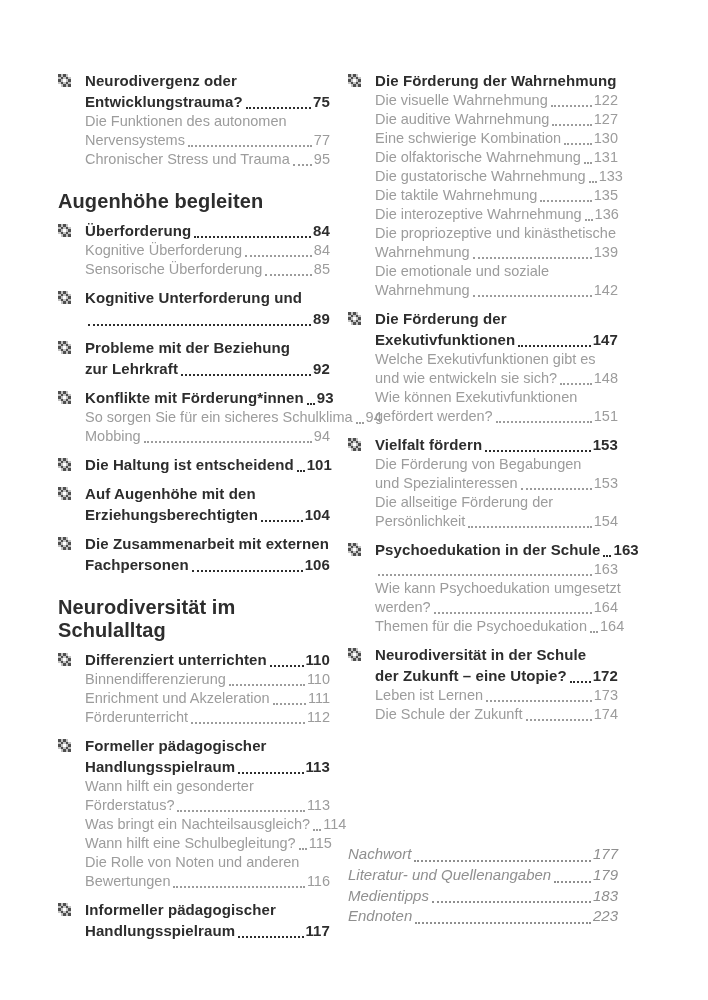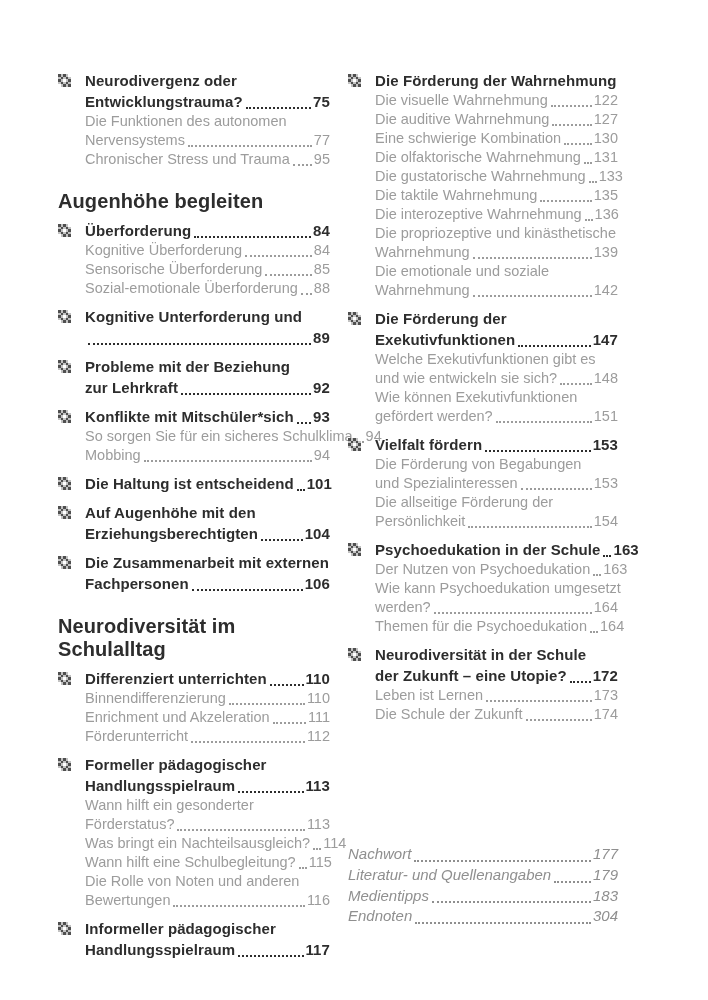--- a/index.html
+++ b/index.html
@@ -174,25 +174,20 @@
         <div class="toc-line sub-line">
           <span class="toc-text">Kognitive Überforderung</span>
           <span class="leader"></span>
           <span class="toc-page">84</span>
         </div>
         <div class="toc-line sub-line">
           <span class="toc-text">Sensorische Überforderung</span>
           <span class="leader"></span>
           <span class="toc-page">85</span>
         </div>
-        <div class="toc-line sub-line">
-          <span class="toc-text">Sozial-emotionale Überforderung</span>
-          <span class="leader"></span>
-          <span class="toc-page">88</span>
-        </div>
       </div>
       <div class="entry">
         <span class="entry-icon">
           <i style="background: rgb(79, 79, 79);"></i>
           <i style="background: rgb(194, 194, 194);"></i>
           <i style="background: rgb(79, 79, 79);"></i>
           <i style="background: rgb(194, 194, 194);"></i>
           <i style="background: rgb(255, 255, 255);"></i>
           <i style="background: rgb(194, 194, 194);"></i>
           <i style="background: rgb(79, 79, 79);"></i>
@@ -282,21 +277,21 @@
           <i style="background: rgb(194, 194, 194);"></i>
           <i style="background: rgb(79, 79, 79);"></i>
           <i style="background: rgb(194, 194, 194);"></i>
           <i style="background: rgb(255, 255, 255);"></i>
           <i style="background: rgb(194, 194, 194);"></i>
           <i style="background: rgb(79, 79, 79);"></i>
           <i style="background: rgb(194, 194, 194);"></i>
           <i style="background: rgb(79, 79, 79);"></i>
         </span>
         <div class="toc-line bold-line">
-          <span class="toc-text">Konflikte mit Mitschüler*sich</span>
+          <span class="toc-text">Konflikte mit Förderung*innen</span>
           <span class="leader"></span>
           <span class="toc-page">93</span>
         </div>
         <div class="toc-line sub-line">
           <span class="toc-text">So sorgen Sie für ein sicheres Schulklima</span>
           <span class="leader"></span>
           <span class="toc-page">94</span>
         </div>
         <div class="toc-line sub-line">
           <span class="toc-text">Mobbing</span>
@@ -779,21 +774,20 @@
           <i style="background: rgb(79, 79, 79);"></i>
           <i style="background: rgb(194, 194, 194);"></i>
           <i style="background: rgb(79, 79, 79);"></i>
         </span>
         <div class="toc-line bold-line">
           <span class="toc-text">Psychoedukation in der Schule</span>
           <span class="leader"></span>
           <span class="toc-page">163</span>
         </div>
         <div class="toc-line sub-line">
-          <span class="toc-text">Der Nutzen von Psychoedukation</span>
           <span class="leader"></span>
           <span class="toc-page">163</span>
         </div>
         <div class="toc-line sub-line">
           <span class="toc-text">Wie kann Psychoedukation umgesetzt</span>
         </div>
         <div class="toc-line sub-line">
           <span class="toc-text">werden?</span>
           <span class="leader"></span>
           <span class="toc-page">164</span>
@@ -863,17 +857,17 @@
           <span class="toc-page">179</span>
         </div>
         <div class="toc-line backmatter-line">
           <span class="toc-text">Medientipps</span>
           <span class="leader"></span>
           <span class="toc-page">183</span>
         </div>
         <div class="toc-line backmatter-line">
           <span class="toc-text">Endnoten</span>
           <span class="leader"></span>
-          <span class="toc-page">304</span>
+          <span class="toc-page">223</span>
         </div>
       </div>
     </div>
 </div>
 
 </body></html>

